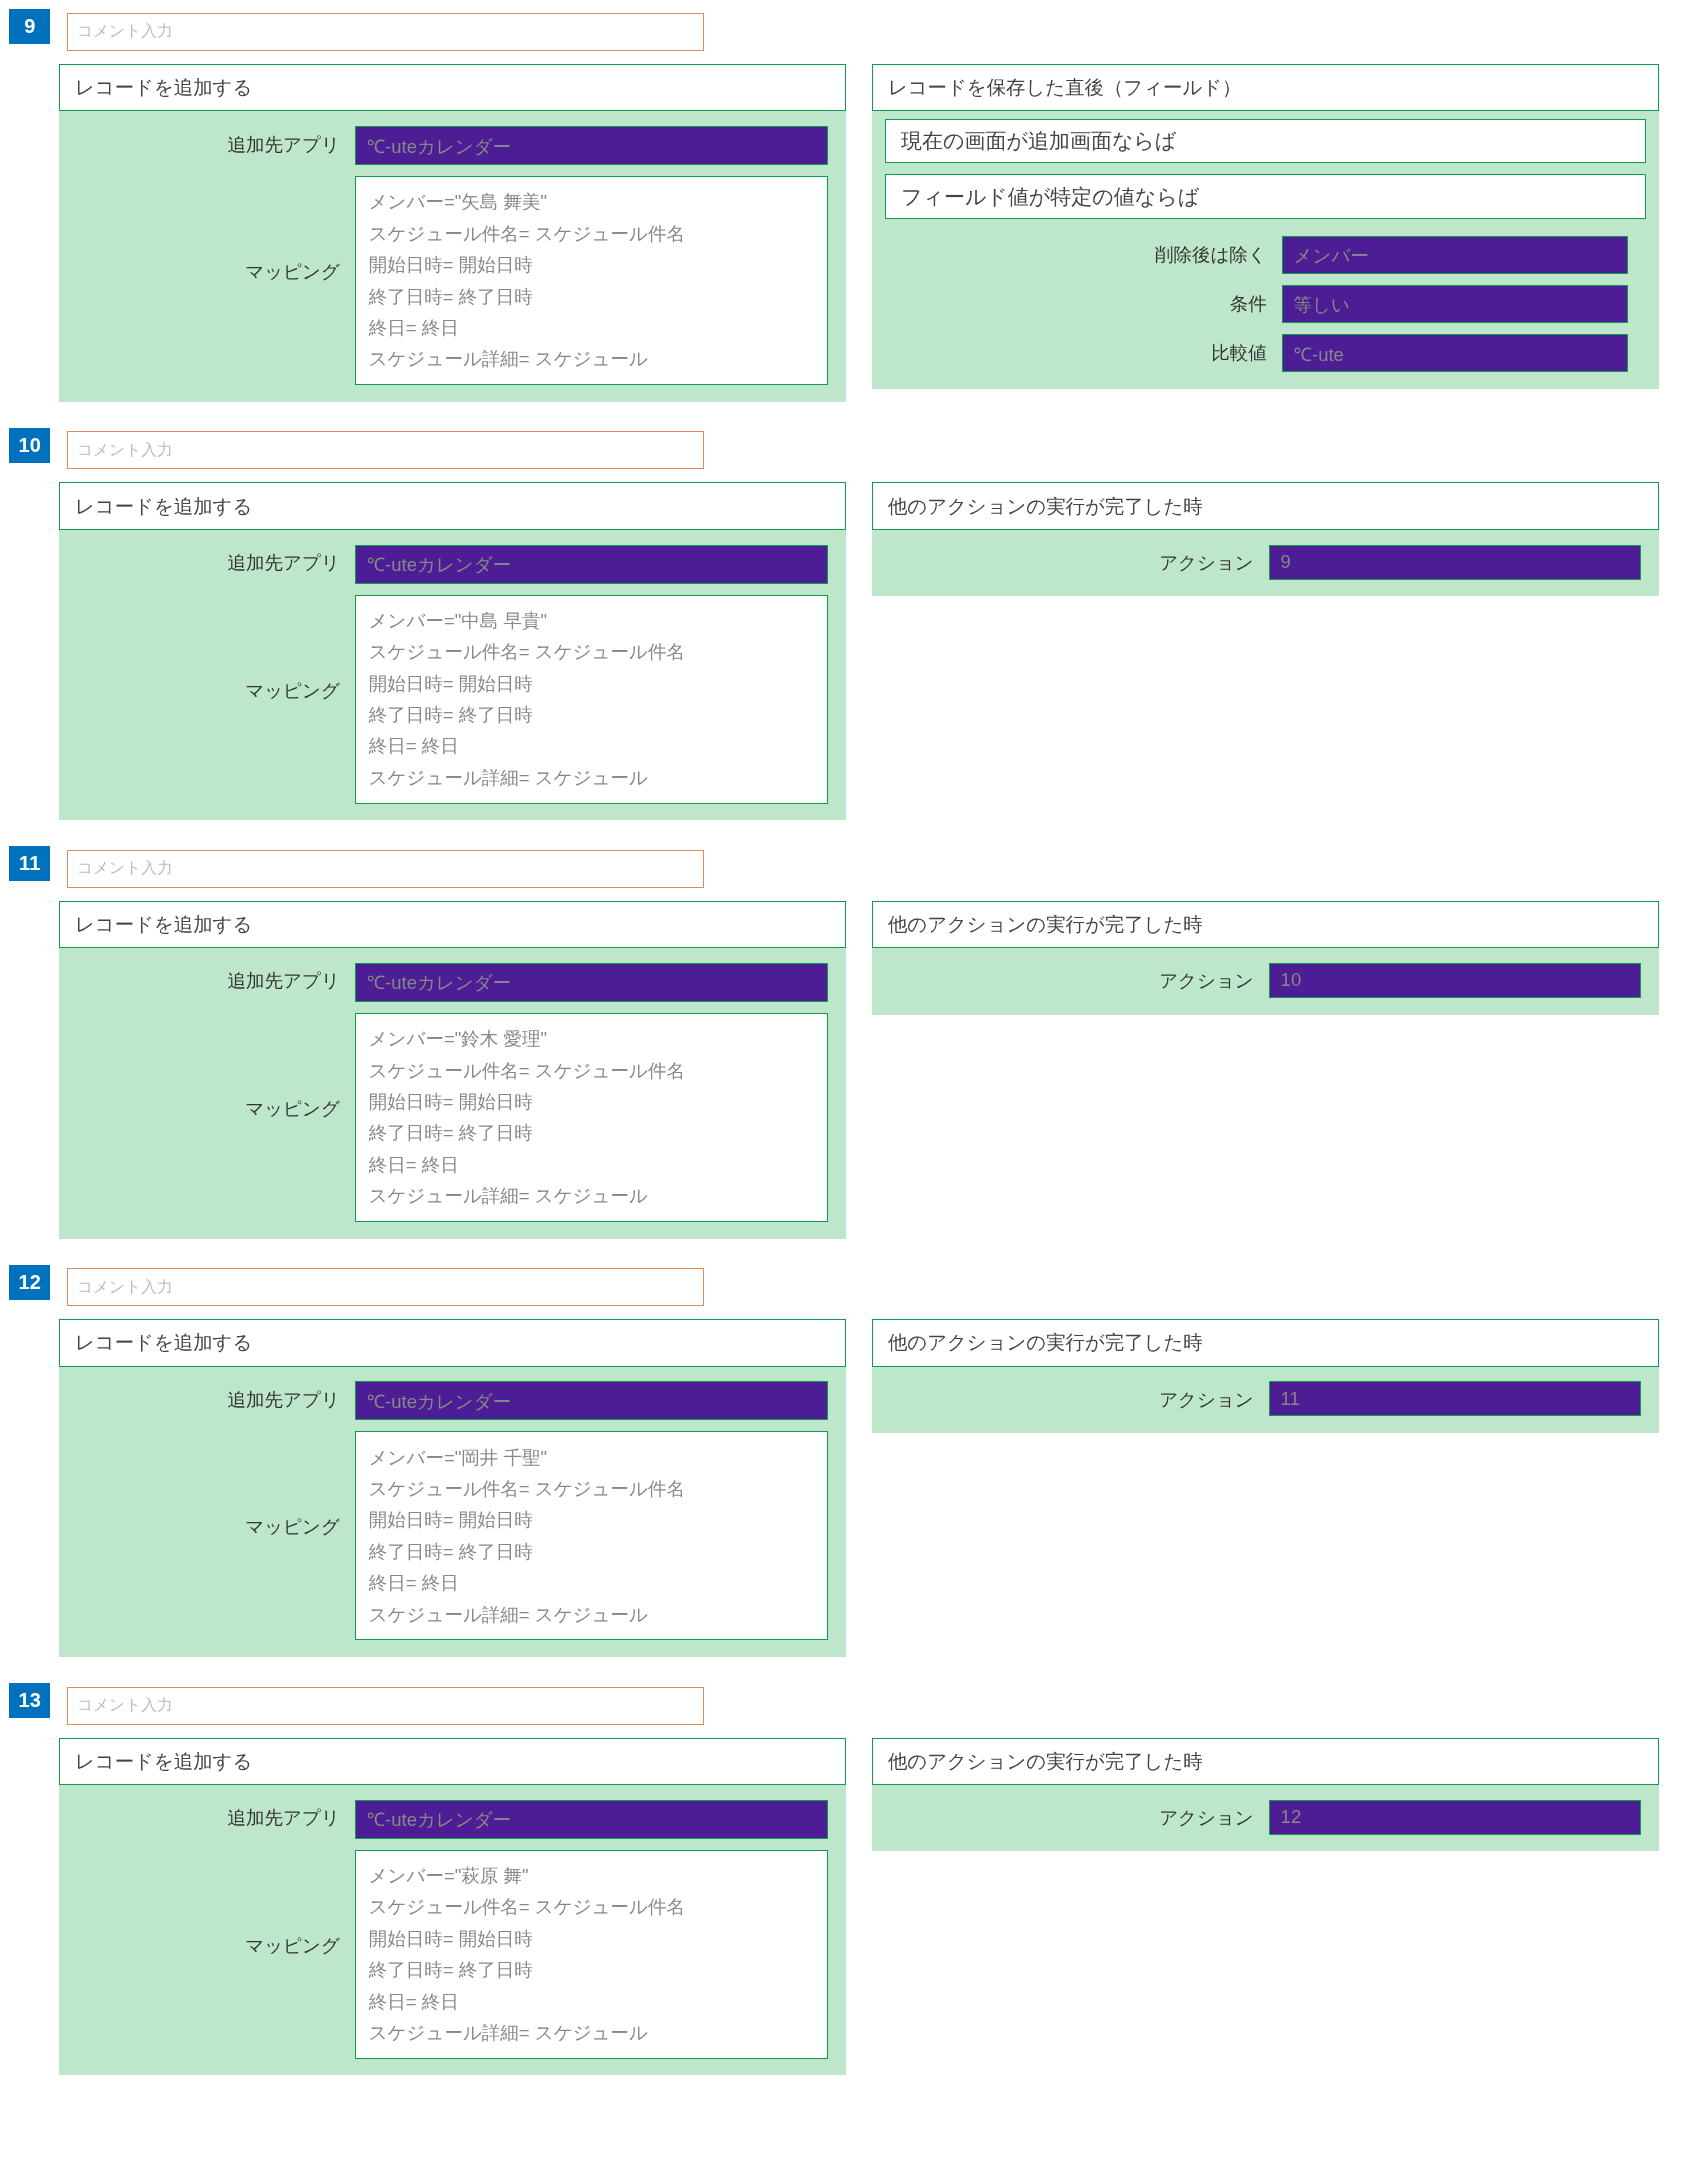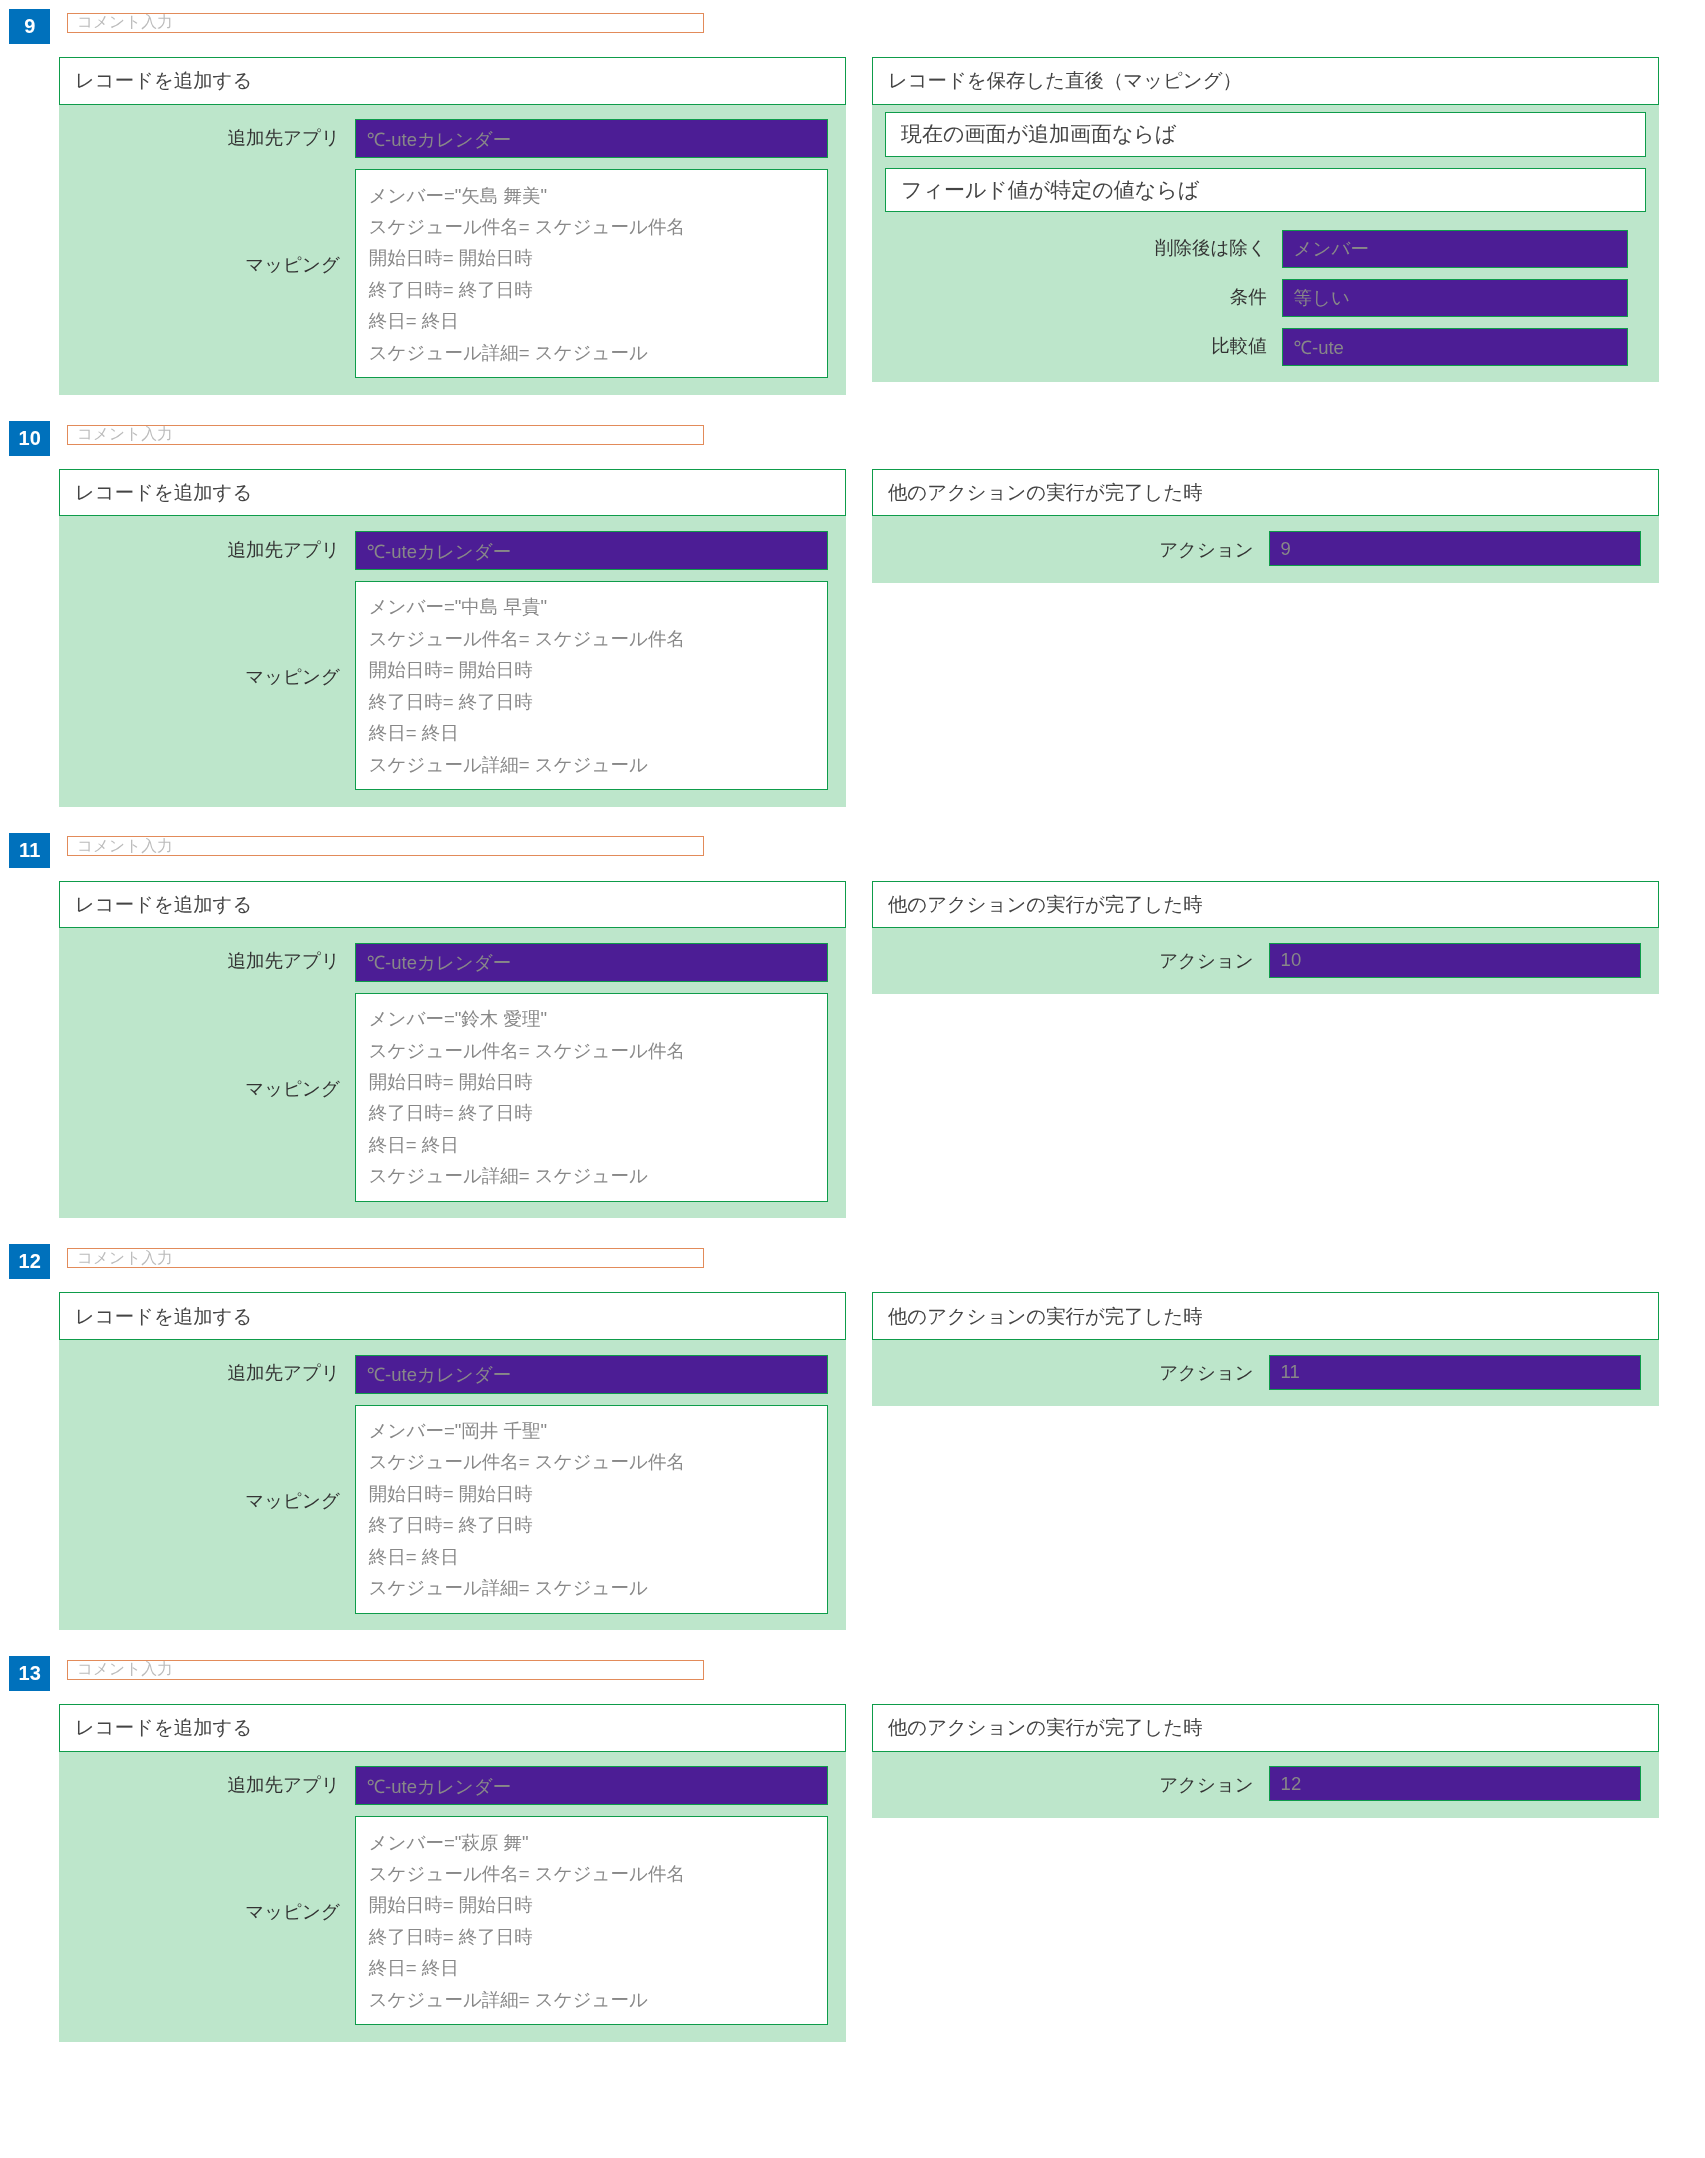--- a/index.html
+++ b/index.html
@@ -19,21 +19,21 @@
       color: #fff;
       display: flex;
       align-items: center;
       justify-content: center;
       font-size: 20px;
       font-weight: 600;
       flex-shrink: 0;
     }
     .comment-input {
       flex: 0 0 637px;
-      height: 20px;
+      height: 38px;
       margin-left: 16.6px;
       margin-top: 3.7px;
       border: 0.9px solid #e28b5a;
       background: #fff;
       padding: 1.8px 9.2px;
       font-size: 15.7px;
       color: #bbb;
       display: flex;
       align-items: center;
     }
@@ -124,21 +124,21 @@
             <div class="field-multiline">メンバー="矢島 舞美"
 スケジュール件名= スケジュール件名
 開始日時= 開始日時
 終了日時= 終了日時
 終日= 終日
 スケジュール詳細= スケジュール</div>
           </div>
         </div>
       </div>
       <div class="panel">
-        <div class="panel-header">レコードを保存した直後（マッピング）</div>
+        <div class="panel-header">レコードを保存した直後（フィールド）</div>
         <div class="panel-body" style="padding:11px 13px 13px 13px">
           <div class="subheader">現在の画面が追加画面ならば</div>
           <div class="subheader" style="margin-bottom:8px">フィールド値が特定の値ならば</div>
           <div class="cond-section">
             <div class="field-row">
               <div class="field-label narrow">削除後は除く</div>
               <div class="field-value">メンバー</div>
             </div>
             <div class="field-row">
               <div class="field-label narrow">条件</div>

